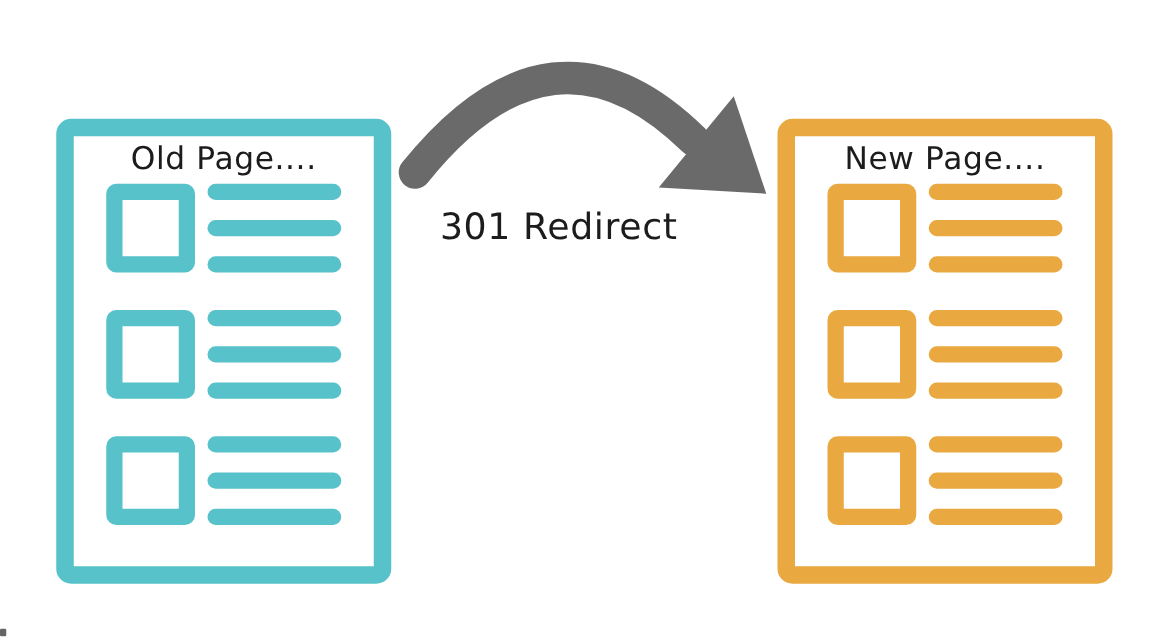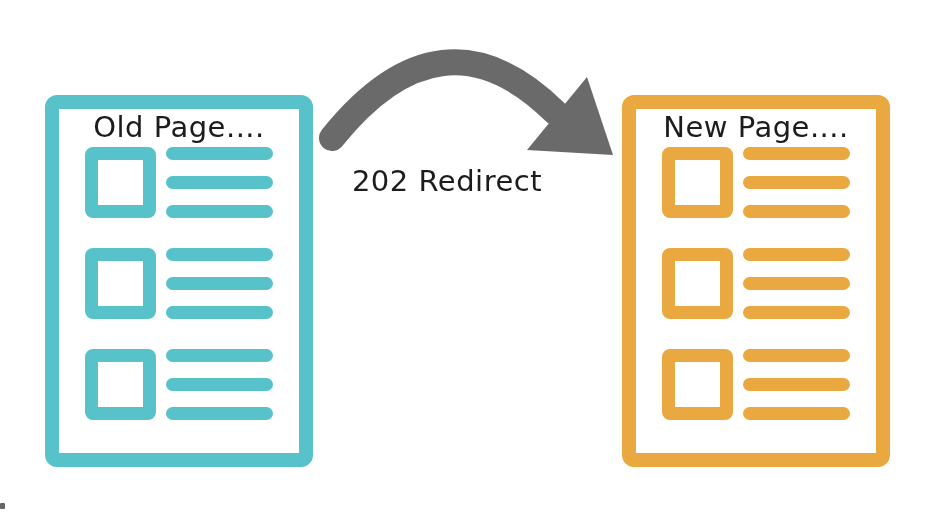--- a/index.html
+++ b/index.html
@@ -22,21 +22,21 @@
   
   .page{
     position:absolute;top:95px;width:268px;height:372px;
     border:14px solid;border-radius:12px;background:#fff;
     display:flex;flex-direction:column;align-items:center;
     padding-top:4px;
   }
   .page.old{left:45px;border-color:var(--old-page);}
   .page.new{left:622px;border-color:var(--new-page);text-align:center;}
   .page-title{
-    font-size:29px;line-height:28px;font-weight:normal;
+    font-size:25px;line-height:28px;font-weight:normal;
     color:var(--text);letter-spacing:0.5px;white-space:nowrap;
   }
   .rows{display:flex;flex-direction:column;gap:30px;margin-top:6px;}
   .row{display:flex;gap:10px;align-items:stretch;}
   .sq{
     width:71px;height:71px;border:13px solid;border-radius:8px;
     flex:0 0 auto;background:#fff;
   }
   .page.old .sq{border-color:var(--old-page);}
   .page.new .sq{border-color:var(--new-page);}
@@ -95,21 +95,21 @@
         </div>
       </div>
     </div>
   </section>
 
   <svg class="arrow-svg" viewBox="0 0 938 512" aria-hidden="true">
     <path d="M 332 138 Q 442 1 555 112"></path>
     <polygon points="587,77 613,155 527,150"></polygon>
   </svg>
 
-  <div class="arrow-label">202 Redirect</div>
+  <div class="arrow-label">301 Redirect</div>
 
   <section class="page new">
     <h2 class="page-title">New Page....</h2>
     <div class="rows">
       <div class="row">
         <div class="sq"></div>
         <div class="bars">
           <div class="bar"></div>
           <div class="bar"></div>
           <div class="bar"></div>

